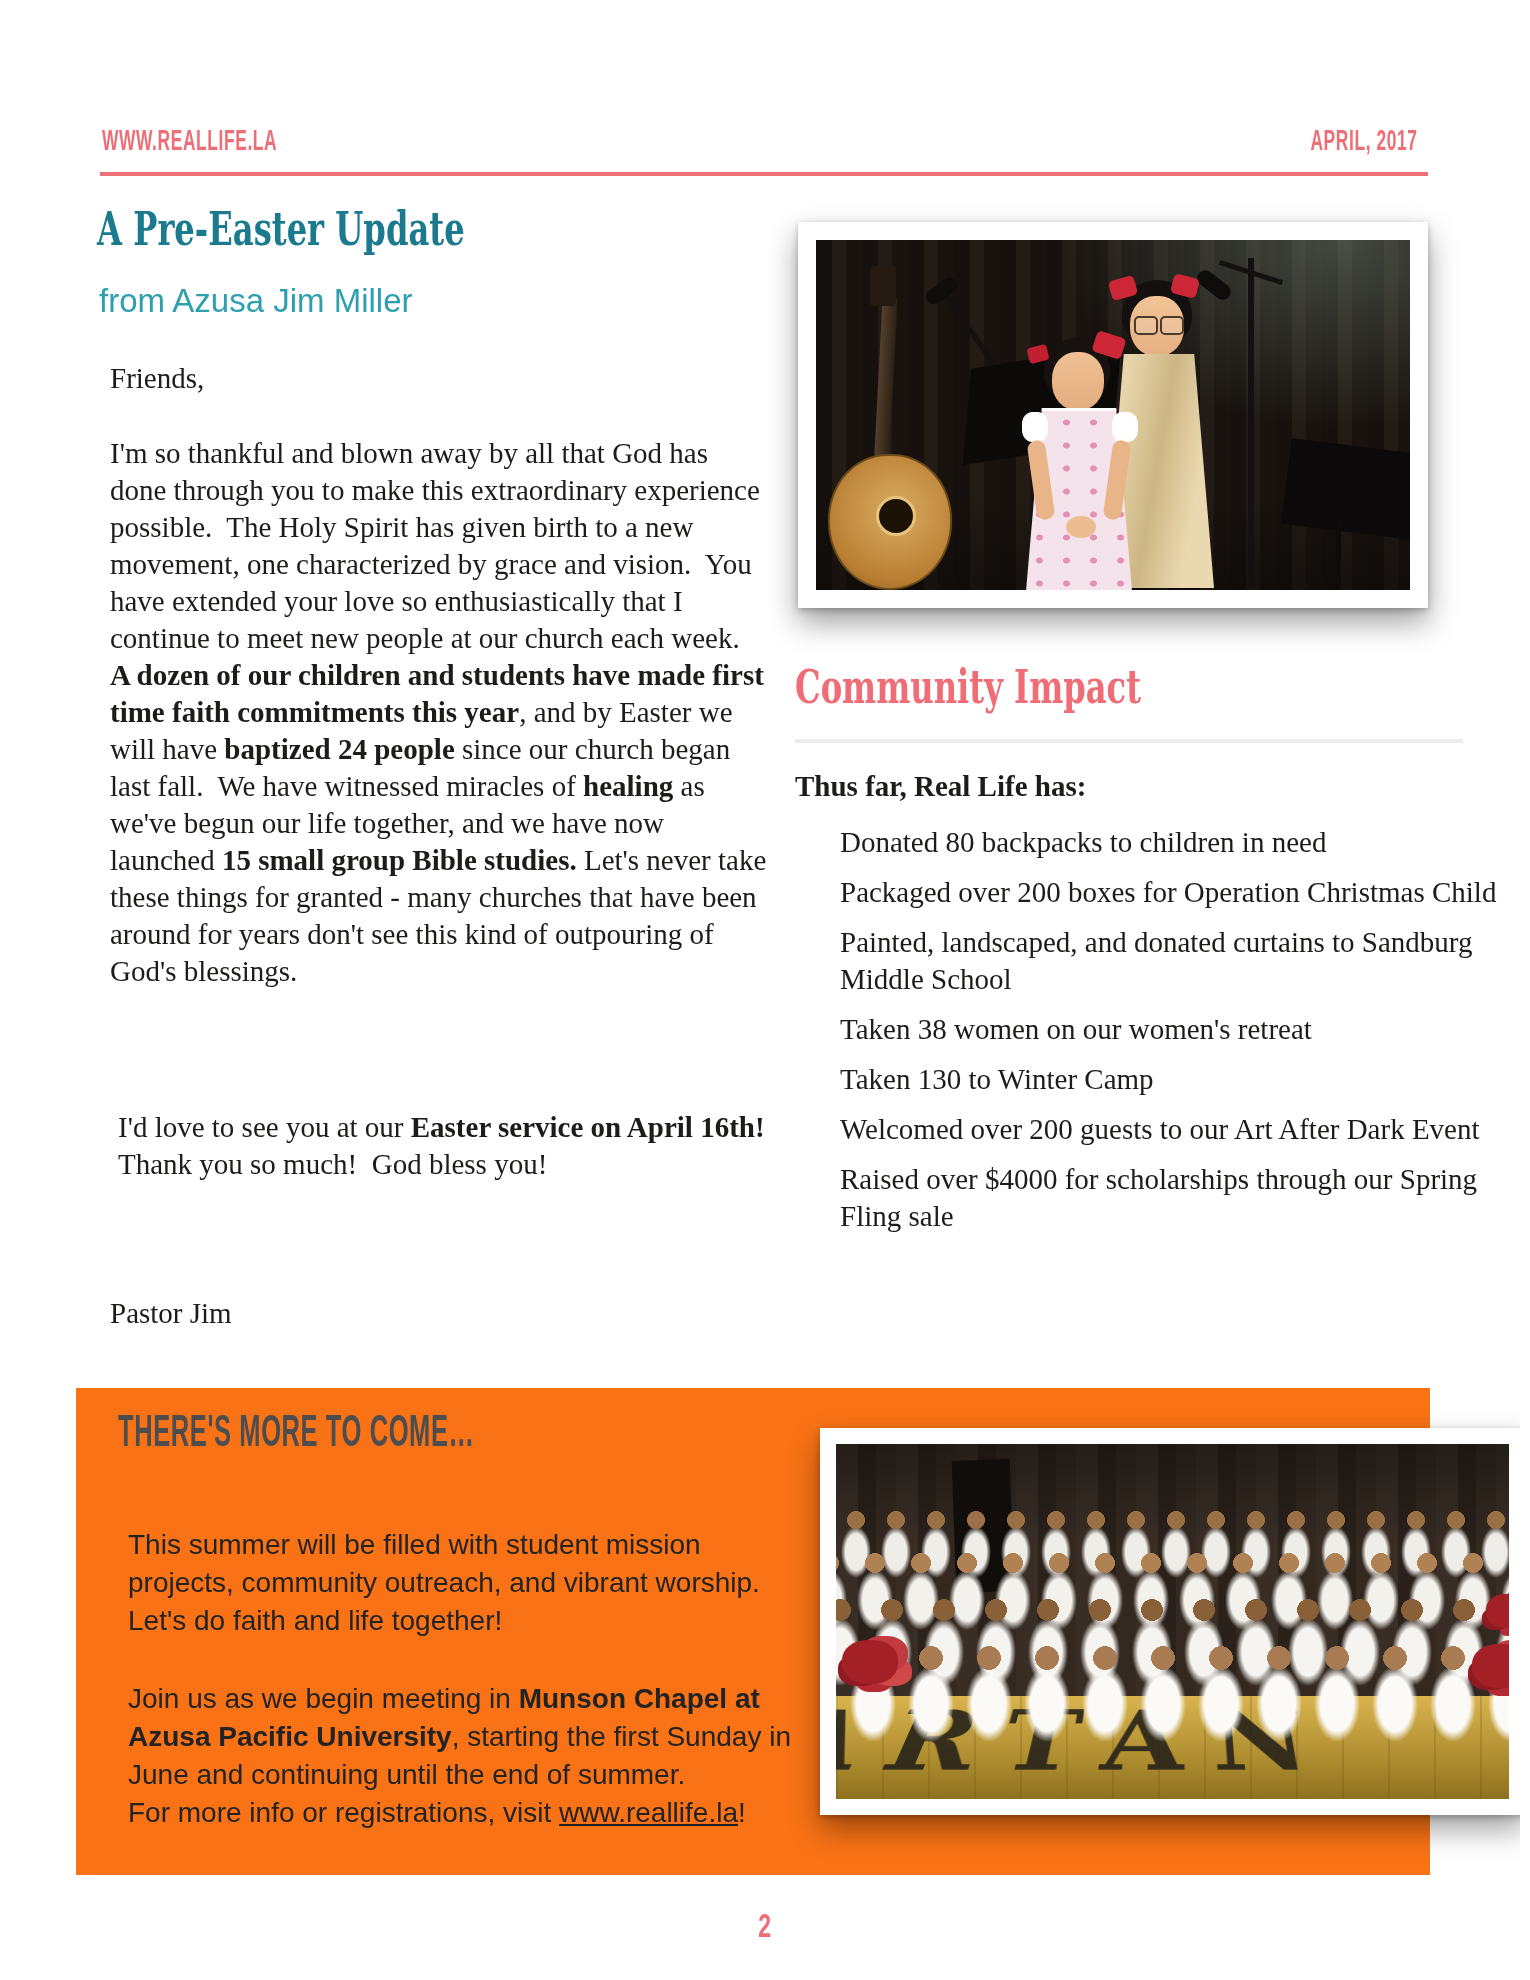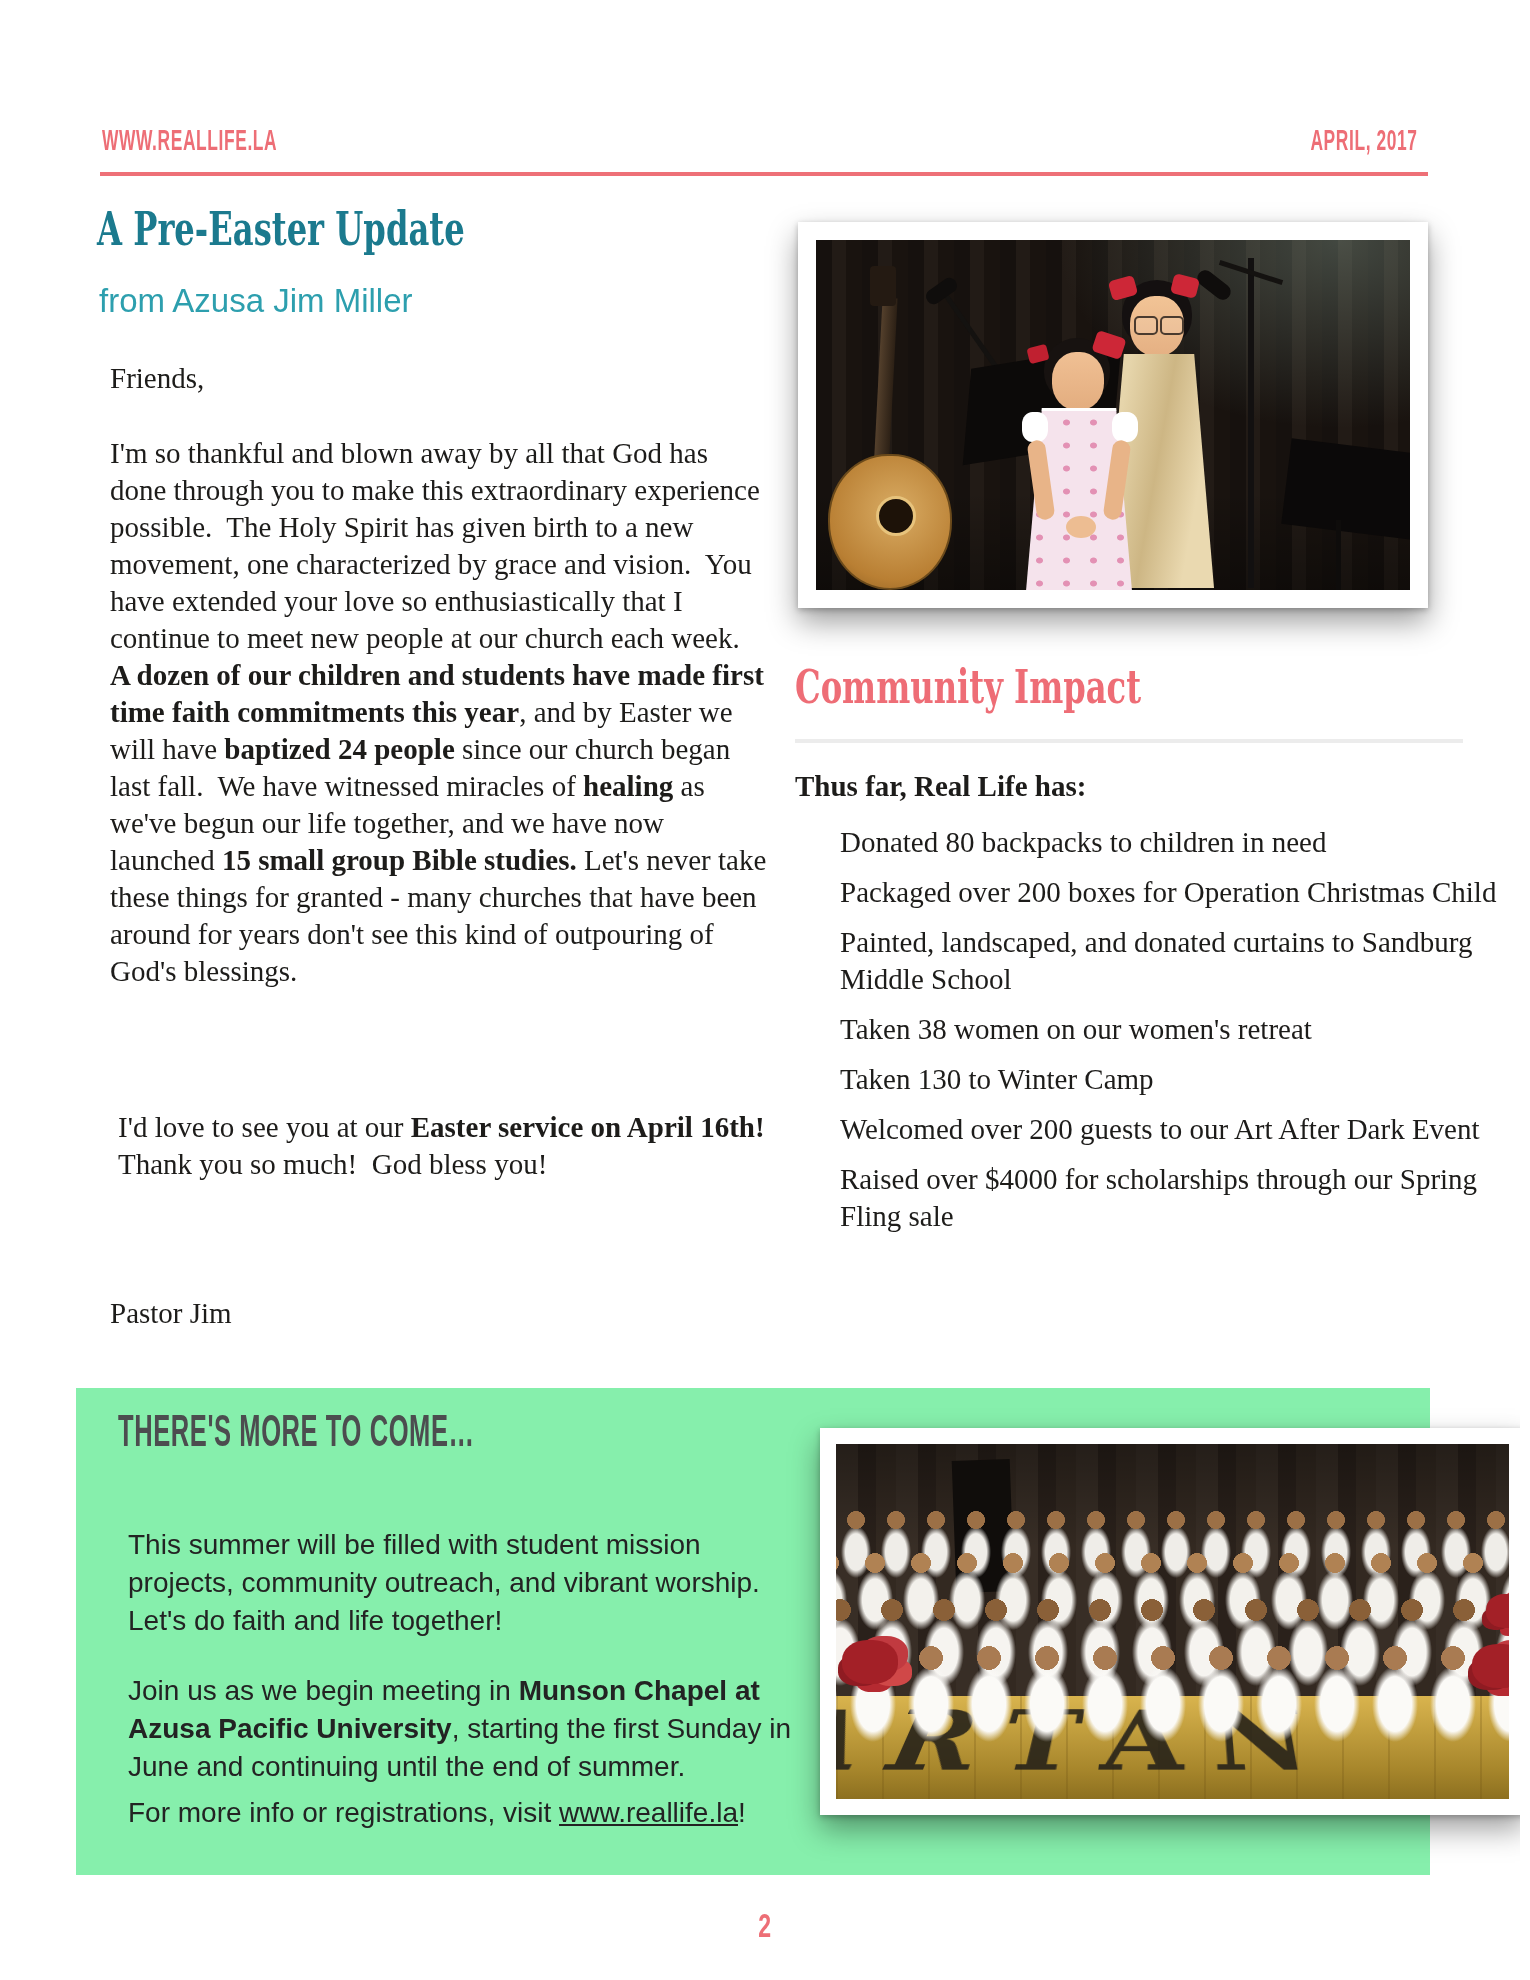--- a/index.html
+++ b/index.html
@@ -113,28 +113,28 @@
   .floor-text{left:-24px;top:250px;width:110%;font-family:"DejaVu Serif",serif;font-weight:bold;
      font-size:96px;letter-spacing:26px;color:#221e18;opacity:.88;white-space:nowrap;
      transform:perspective(520px) rotateX(42deg);transform-origin:50% 0;}
   .poinsettia{width:56px;height:44px;background:#a32027;border-radius:45%;
      box-shadow:14px -8px 0 -4px #c13a40,-10px 8px 0 -6px #8f1b22,22px 10px 0 -8px #d04848,4px 18px 0 -10px #b52a31;}
   .pst-l{left:6px;top:196px;}
   .pst-r{left:636px;top:200px;}
   .pst-r2{left:650px;top:150px;width:40px;height:34px;}
 
   
-  .promo{position:absolute;left:76px;top:1388px;width:1354px;height:487px;background:#86efac;z-index:1;}
+  .promo{position:absolute;left:76px;top:1388px;width:1354px;height:487px;background:#f97316;z-index:1;}
   .promo-title{position:absolute;left:42px;top:18px;font-family:"Liberation Sans",sans-serif;
      font-weight:bold;font-size:44px;color:#4c4d4f;}
   .pcond{display:inline-block;transform:scaleX(.58);transform-origin:0 50%;white-space:nowrap;letter-spacing:1px;}
   .promo-p{position:absolute;left:44px;width:665px;margin:8px;font-family:"Liberation Sans",sans-serif;
      font-size:28px;line-height:38px;color:#232323;white-space:pre-wrap;}
   .pp1{top:130px;}
-  .pp2{top:276px;}
+  .pp2{top:284px;}
   .pp3{top:398px;}
 
   
   .pagenum{position:absolute;left:0;top:1906px;width:1530px;text-align:center;font-size:34px;}
   .pagenum .cond{transform-origin:50% 50%;transform:scaleX(.68);}
 </style>
 </head>
 <body>
 
 <div class="page">

